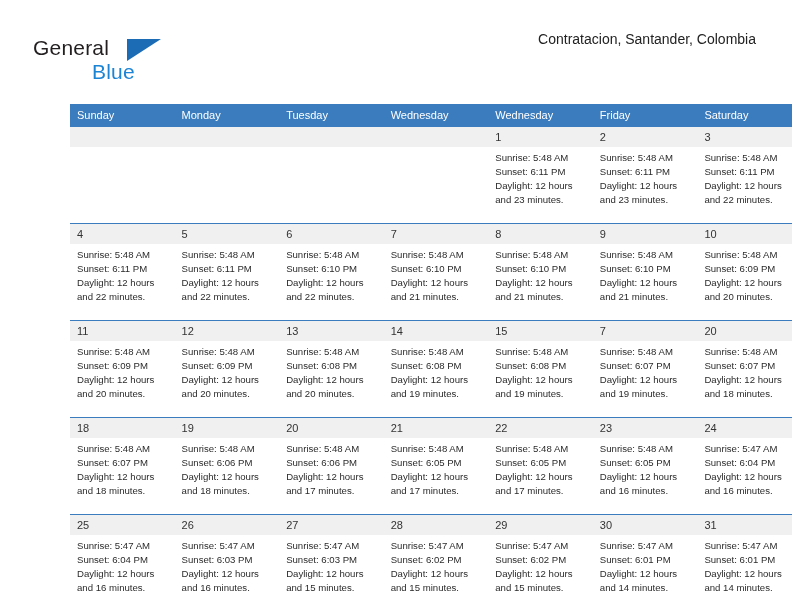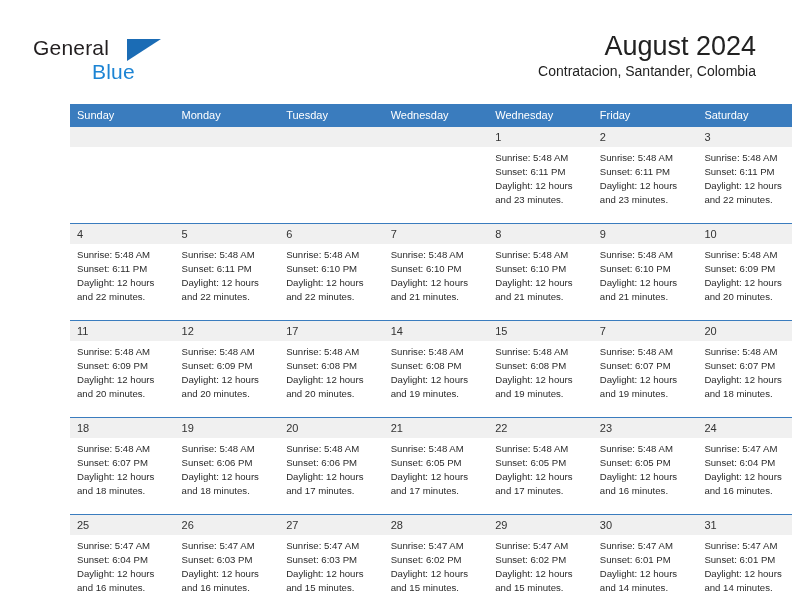--- a/index.html
+++ b/index.html
@@ -140,21 +140,20 @@
 
   <div class="header">
 
     <div class="logo">
       <span class="logo-general">General</span>
       <span class="logo-triangle"></span>
       <span class="logo-blue">Blue</span>
     </div>
 
     <div class="title-block">
-      <div class="cal-title">August 2024</div>
       <div class="cal-subtitle">Contratacion, Santander, Colombia</div>
     </div>
 
   </div>
 
   <table class="calendar">
     <thead>
       <tr>
         <th>Sunday</th>
         <th>Monday</th>
@@ -285,21 +284,21 @@
           <td class="cell-day">
             <span class="daynum">12</span>
             <div class="info">
               <div>Sunrise: 5:48 AM</div>
               <div>Sunset: 6:09 PM</div>
               <div>Daylight: 12 hours</div>
               <div>and 20 minutes.</div>
             </div>
           </td>
           <td class="cell-day">
-            <span class="daynum">17</span>
+            <span class="daynum">13</span>
             <div class="info">
               <div>Sunrise: 5:48 AM</div>
               <div>Sunset: 6:08 PM</div>
               <div>Daylight: 12 hours</div>
               <div>and 20 minutes.</div>
             </div>
           </td>
           <td class="cell-day">
             <span class="daynum">14</span>
             <div class="info">

